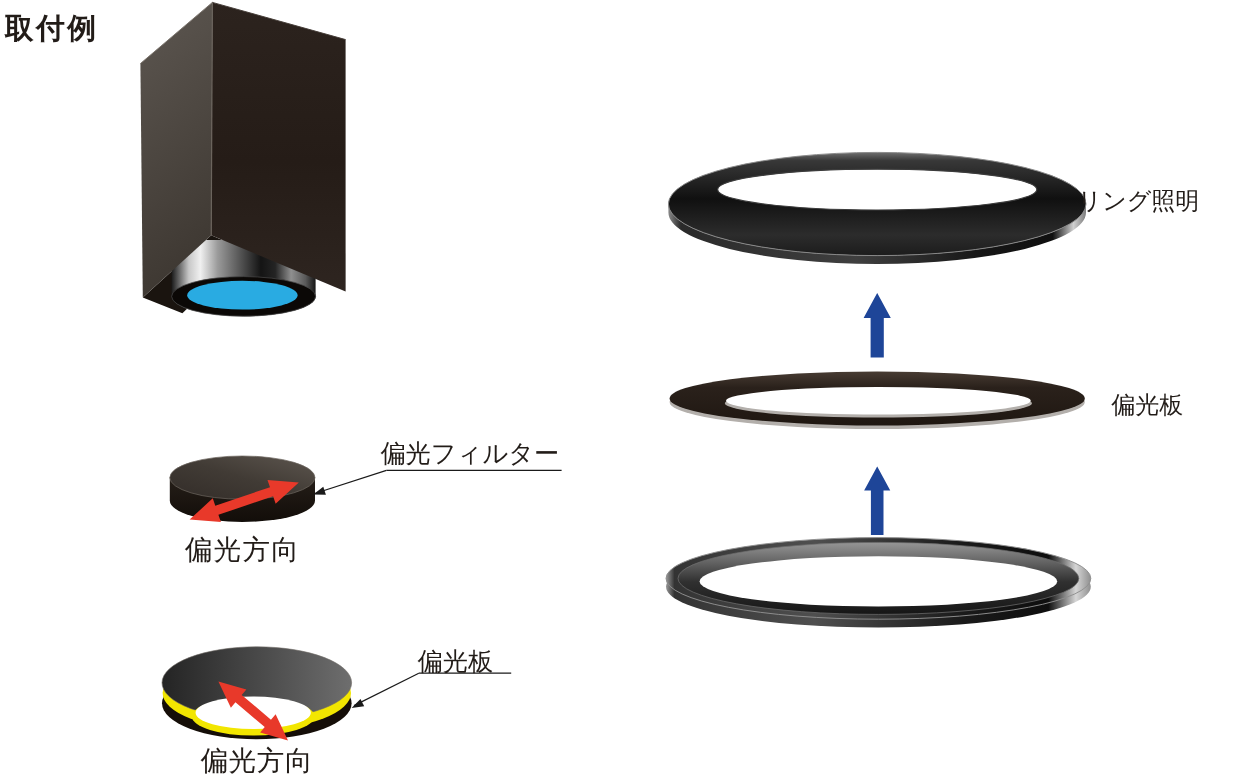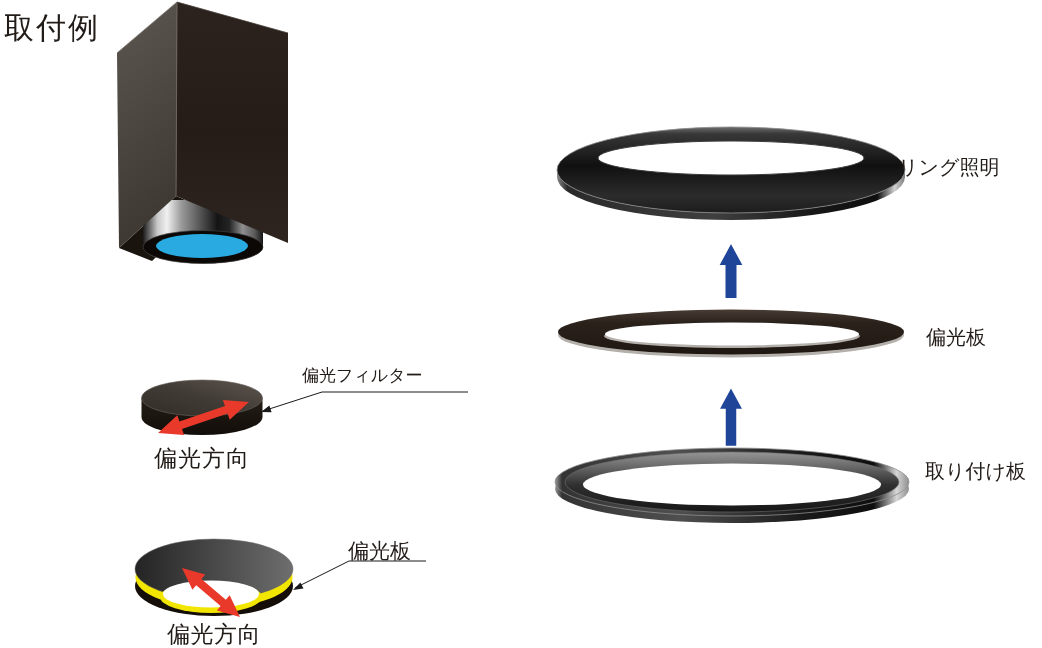--- a/index.html
+++ b/index.html
@@ -2,22 +2,22 @@
 <html><head>
 <meta charset="utf-8">
 <style>
   html,body{margin:0;padding:0;background:#ffffff;}
   .stage{
     position:relative;width:1042px;height:648px;background:#ffffff;overflow:hidden;
     font-family:"Liberation Sans",sans-serif;color:#221c18;
   }
   .stage svg{position:absolute;left:0;top:0;}
   .lbl{position:absolute;white-space:nowrap;color:#221c18;}
-  .lbl-title{left:4px;top:8px;font-size:30px;font-weight:400;letter-spacing:2px;}
-  .lbl-filter{left:302px;top:364px;font-size:17px;}
+  .lbl-title{left:4px;top:8px;font-size:24px;font-weight:700;letter-spacing:2px;}
+  .lbl-filter{left:317px;top:364px;font-size:21px;}
   .lbl-filter-dir{left:154px;top:443px;font-size:23px;letter-spacing:1px;}
   .lbl-plate{left:348px;top:537px;font-size:21px;}
   .lbl-plate-dir{left:167px;top:619px;font-size:23px;letter-spacing:0.5px;}
   .lbl-ringlight{left:898px;top:154px;font-size:20px;}
   .lbl-polarizer{left:926px;top:324px;font-size:20px;}
   .lbl-mount{left:925px;top:458px;font-size:20px;}
 </style>
 </head>
 <body>
 
@@ -166,14 +166,13 @@
     </g>
   </svg>
 
   <div class="lbl lbl-title">取付例</div>
   <div class="lbl lbl-filter">偏光フィルター</div>
   <div class="lbl lbl-filter-dir">偏光方向</div>
   <div class="lbl lbl-plate">偏光板</div>
   <div class="lbl lbl-plate-dir">偏光方向</div>
   <div class="lbl lbl-ringlight">リング照明</div>
   <div class="lbl lbl-polarizer">偏光板</div>
-  <div class="lbl lbl-mount">取り付け板</div>
 </div>
 
 </body></html>

